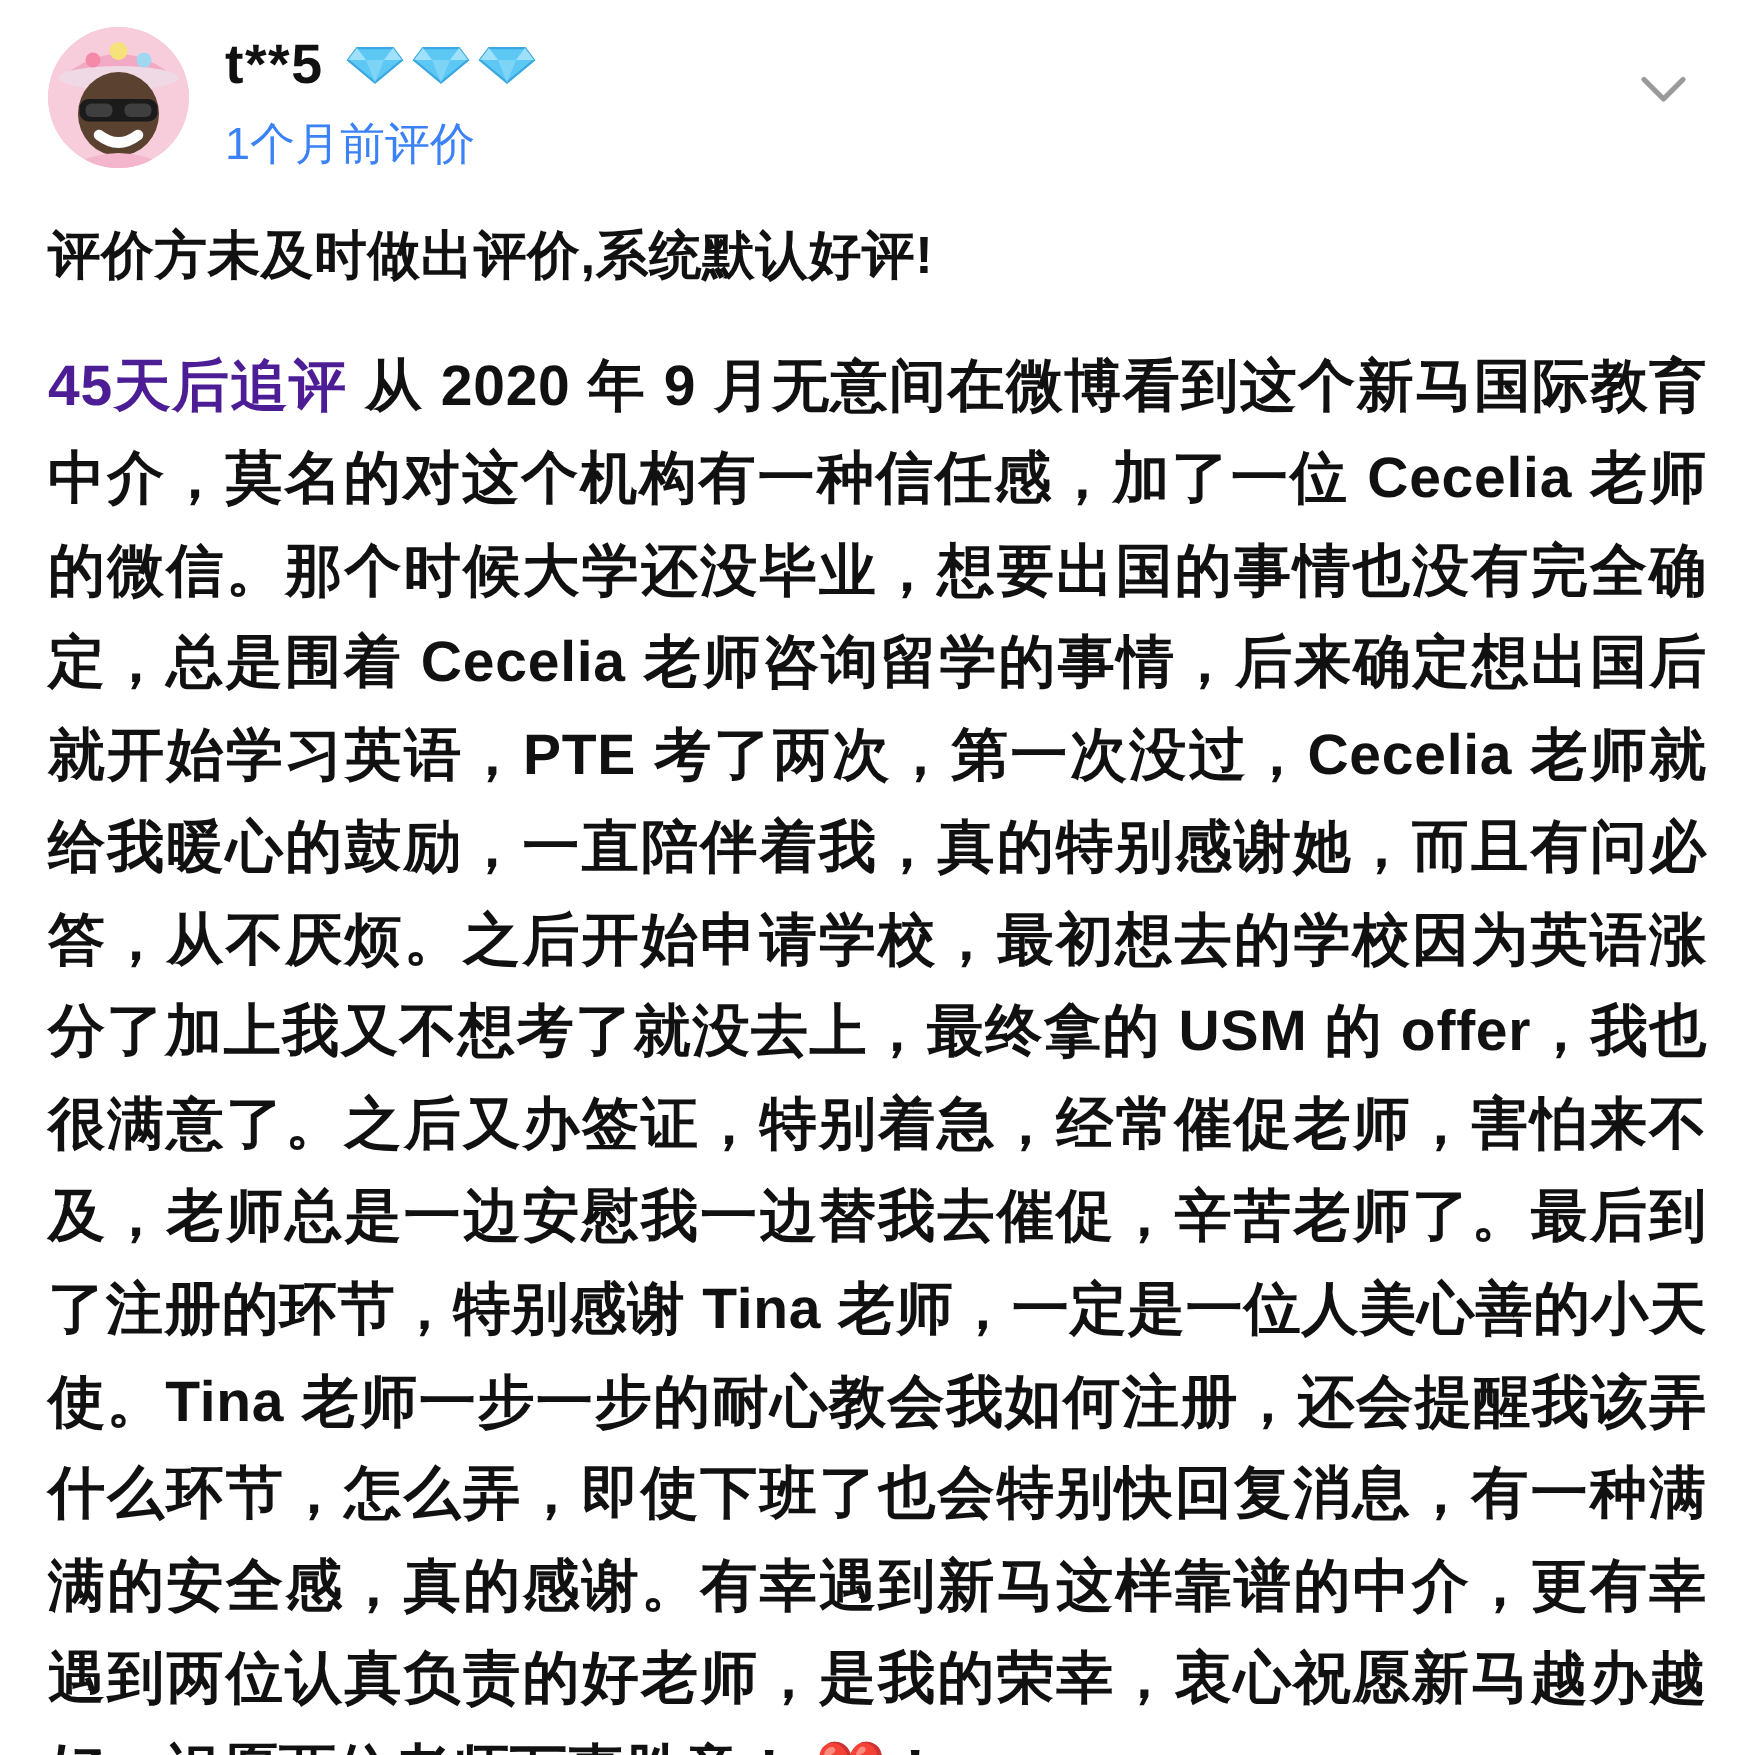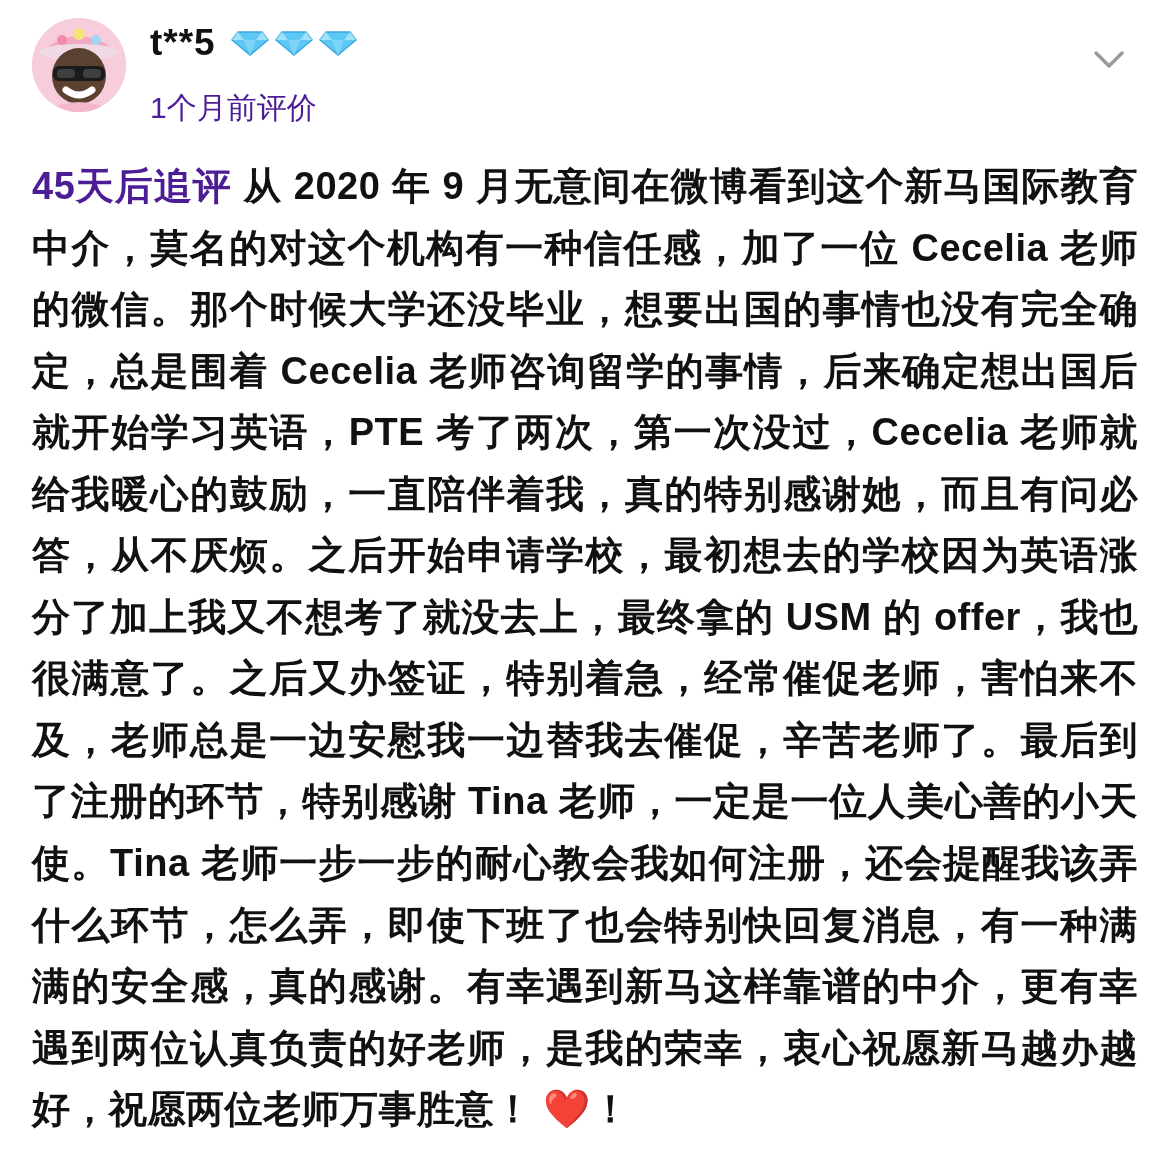--- a/index.html
+++ b/index.html
@@ -61,23 +61,23 @@
   .gems {
     display: flex;
     gap: 4px;
     align-items: center;
   }
   .gem {
     width: 40px;
     height: 28px;
   }
   .review-time {
-    margin-top: 32px;
+    margin-top: 21px;
     font-size: 30px;
-    color: #4c1d95;
+    color: #3b82f6;
     line-height: 1;
   }
   .chevron {
     position: absolute;
     right: 6px;
     top: 22px;
     width: 46px;
     height: 46px;
     cursor: pointer;
   }
@@ -171,18 +171,19 @@
       <div class="review-time">1个月前评价</div>
     </div>
 
     <div class="chevron">
       <svg width="46" height="46" viewBox="0 0 46 46">
           <path d="M10 17 L23 30 L36 17" stroke="#9a9a9a" stroke-width="3.5" fill="none" stroke-linecap="round" stroke-linejoin="round"></path>
         </svg>
     </div>
   </div>
 
+  <div class="review-first-line">评价方未及时做出评价,系统默认好评!</div>
 
   <div class="followup">
     <span class="followup-tag">45天后追评</span><span> 从 2020 年 9 月无意间在微博看到这个新马国际教育中介，莫名的对这个机构有一种信任感，加了一位 Cecelia 老师的微信。那个时候大学还没毕业，想要出国的事情也没有完全确定，总是围着 Cecelia 老师咨询留学的事情，后来确定想出国后就开始学习英语，PTE 考了两次，第一次没过，Cecelia 老师就给我暖心的鼓励，一直陪伴着我，真的特别感谢她，而且有问必答，从不厌烦。之后开始申请学校，最初想去的学校因为英语涨分了加上我又不想考了就没去上，最终拿的 USM 的 offer，我也很满意了。之后又办签证，特别着急，经常催促老师，害怕来不及，老师总是一边安慰我一边替我去催促，辛苦老师了。最后到了注册的环节，特别感谢 Tina 老师，一定是一位人美心善的小天使。Tina 老师一步一步的耐心教会我如何注册，还会提醒我该弄什么环节，怎么弄，即使下班了也会特别快回复消息，有一种满满的安全感，真的感谢。有幸遇到新马这样靠谱的中介，更有幸遇到两位认真负责的好老师，是我的荣幸，衷心祝愿新马越办越好，祝愿两位老师万事胜意！ </span><span class="heart">❤️</span><span>！</span>
   </div>
 
 </div>
 
 </body></html>

